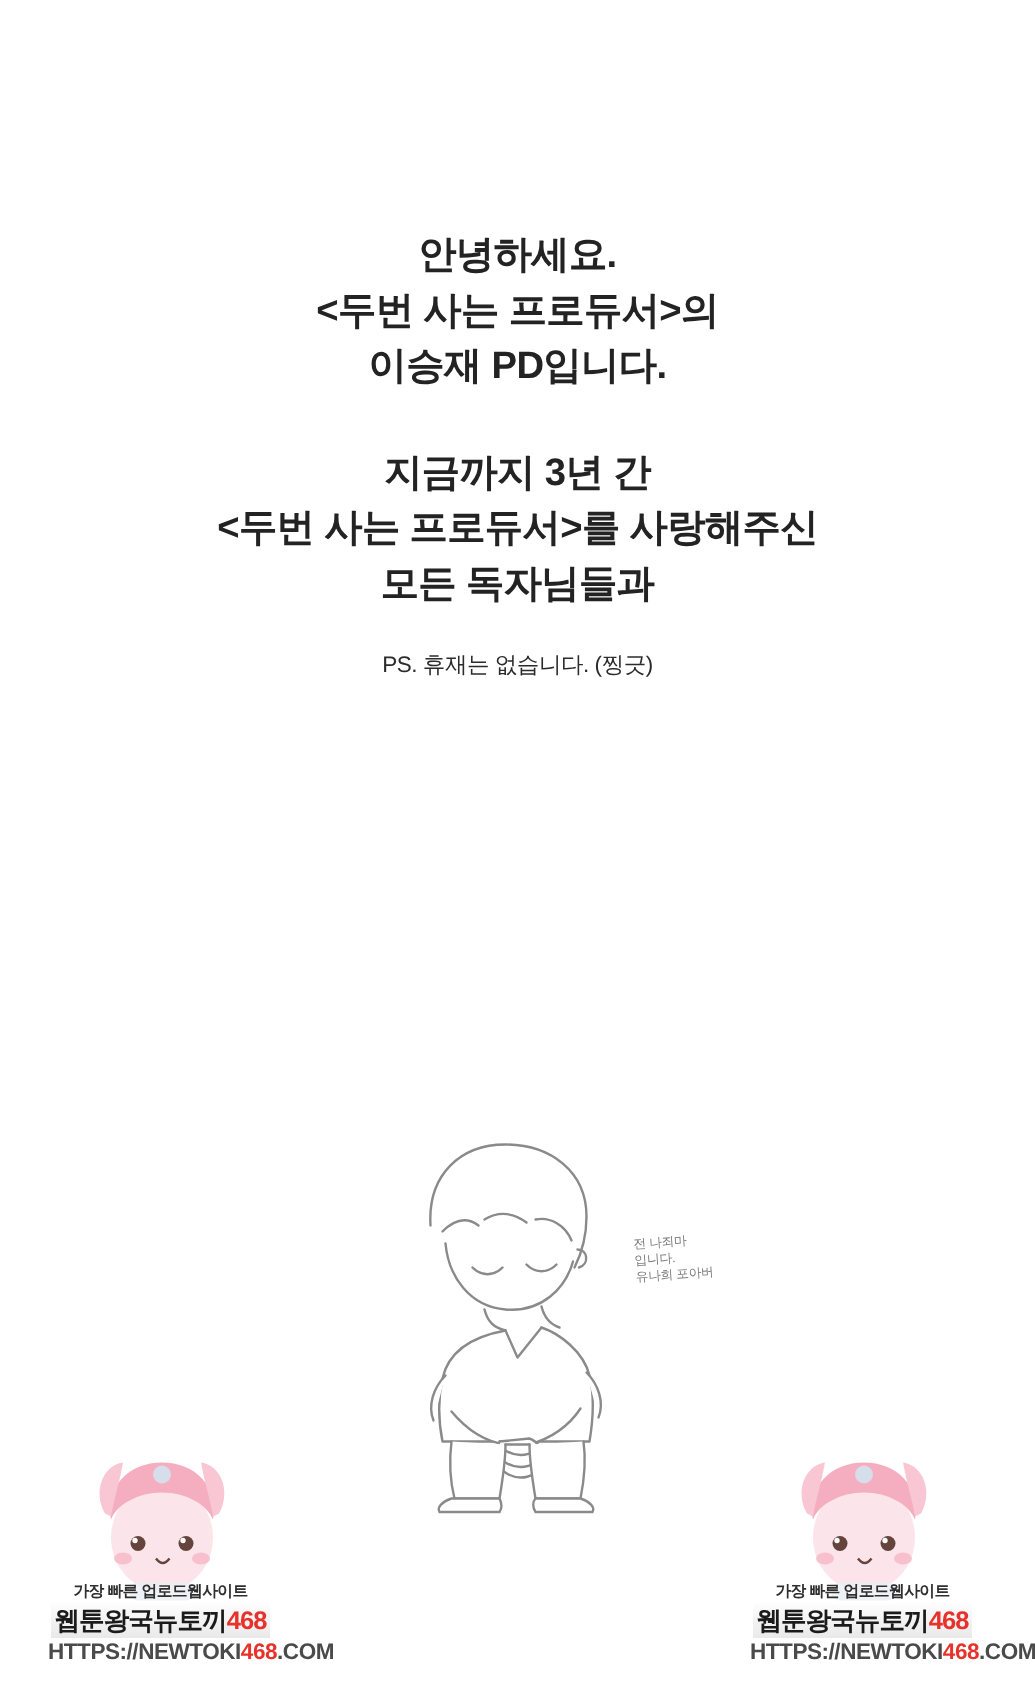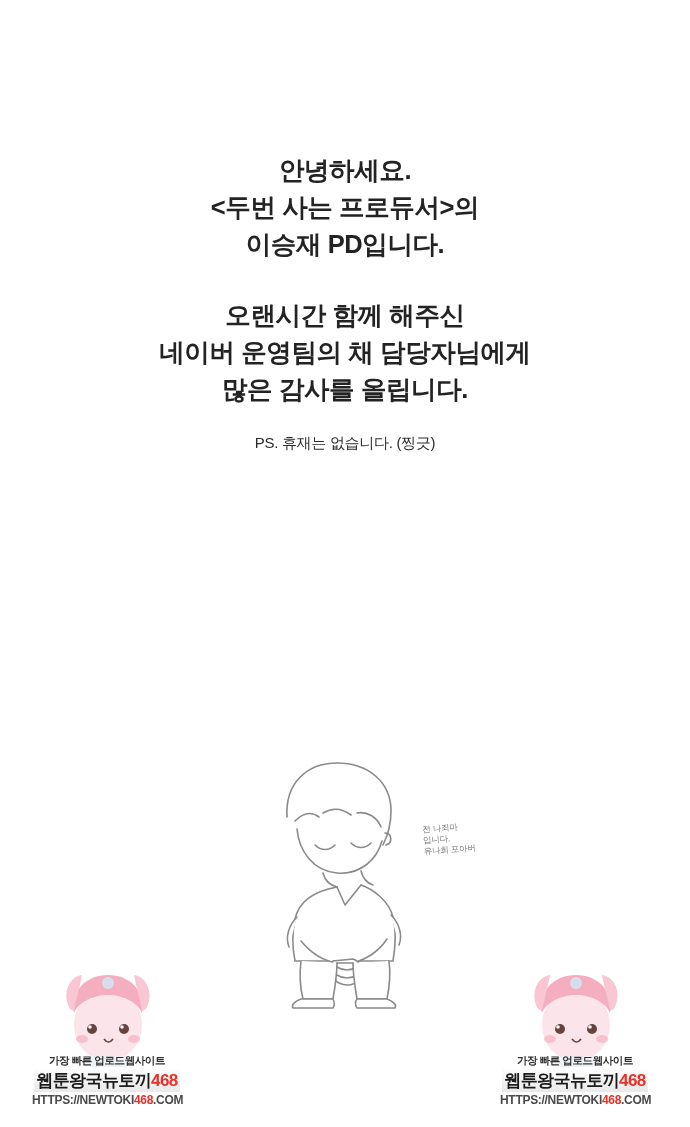--- a/index.html
+++ b/index.html
@@ -118,44 +118,44 @@
     background: linear-gradient(#fdfdfd, #e9e9e9);
     display: inline-block;
     padding: 0 2px;
     margin-top: 1px;
   }
   .wm-line2 .num {
     color: #e8312a;
   }
   .wm-line3 {
     margin-top: 1px;
-    font-size: 12px;
+    font-size: 15px;
     font-weight: 700;
     letter-spacing: -0.3px;
     color: #4a4a4a;
   }
   .wm-line3 .num {
     color: #e8312a;
   }
 </style>
 </head>
 <body>
 
 <div class="page">
 
   <div class="message">
     <div class="para">
       <div style="white-space:pre-line">안녕하세요.
 &lt;두번 사는 프로듀서&gt;의
 이승재 PD입니다.</div>
     </div>
     <div class="para">
-      <div style="white-space:pre-line">오랜시간 함께 해주신
-네이버 운영팀의 채 담당자님에게
-많은 감사를 올립니다.</div>
+      <div style="white-space:pre-line">지금까지 3년 간
+&lt;두번 사는 프로듀서&gt;를 사랑해주신
+모든 독자님들과</div>
     </div>
 
 
     <div class="ps">PS. 휴재는 없습니다. (찡긋)</div>
   </div>
 
   <div class="illustration">
     <svg width="200" height="255" viewBox="0 0 200 255" fill="none" xmlns="http://www.w3.org/2000/svg">
       <g stroke="#8a8a8a" stroke-width="1.6" stroke-linecap="round" stroke-linejoin="round" fill="#ffffff">
 

